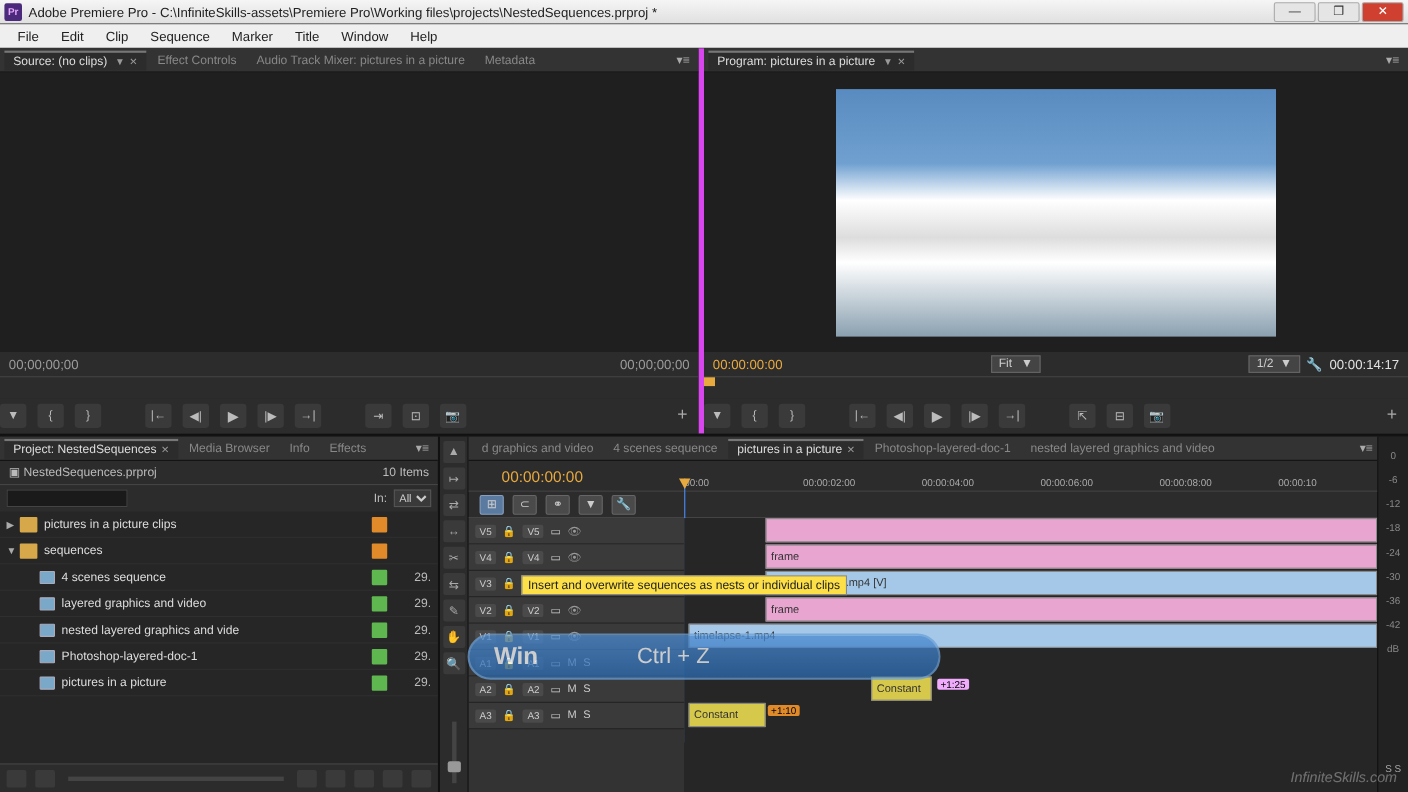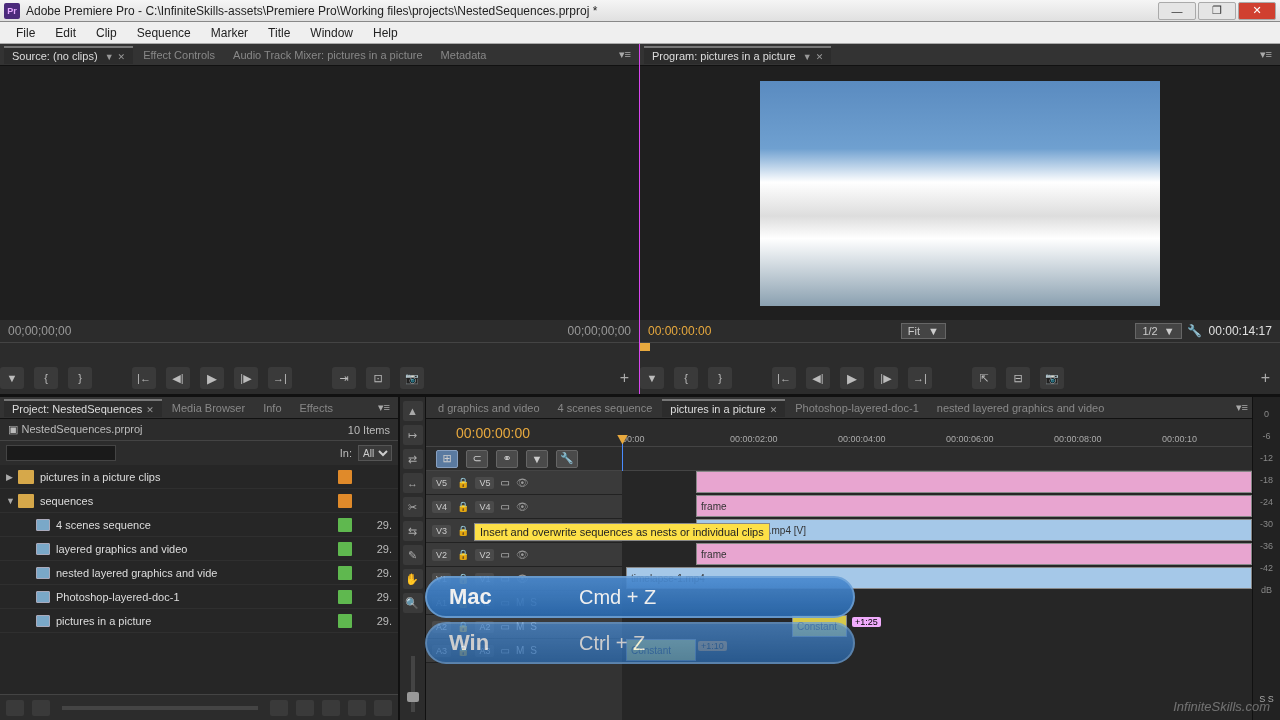--- a/index.html
+++ b/index.html
@@ -23,21 +23,21 @@
 
 .upper { height: 352px; display: flex; border-bottom: 2px solid #111; }
 .panel { display: flex; flex-direction: column; background: #2c2c2c; }
 .tabs { height: 22px; background: #333; display: flex; align-items: center; padding: 0 4px; font-size: 11px; color: #888; border-bottom: 1px solid #111; }
 .tab { padding: 2px 8px; margin-right: 2px; cursor: default; white-space: nowrap; }
 .tab.active { background: #2c2c2c; color: #ddd; border-top: 2px solid #777; }
 .tab .x { margin-left: 4px; color: #999; font-size: 9px; }
 .tab-spacer { flex: 1; }
 .tab-menu { color: #aaa; font-size: 11px; padding: 0 4px; }
 
-.source-panel { width: 640px; border-right: 1px solid #d946ef; }
+.source-panel { width: 640px; border-right: 5px solid #d946ef; }
 .program-panel { flex: 1; }
 .monitor-area { flex: 1; background: #1f1f1f; display: flex; align-items: center; justify-content: center; position: relative; }
 .cloud-preview { width: 400px; height: 225px; background: linear-gradient(180deg,#5a8bc0 0%,#6fa0d0 30%,#fff 45%,#ddd 60%,#fff 70%,#8aa0b0 100%); position: relative; }
 
 .monitor-footer { height: 22px; display: flex; align-items: center; justify-content: space-between; padding: 0 8px; font-size: 12px; background: #2c2c2c; }
 .tc { color: #9a9a9a; text-align: center; }
 .tc.gold { color: #e8a93e; }
 .tc.white { color: #e0e0e0; }
 .fit-ctrl { display: flex; gap: 6px; align-items: center; }
 .fit-box { background: #444; border: 1px solid #666; padding: 0 6px; font-size: 11px; color: #ccc; height: 16px; display: flex; align-items: center; }
@@ -466,23 +466,19 @@
           <div>dB</div>
         <div class="bot">S S</div>
       </div>
     </div>
   </div>
 </div>
 
 <div class="tooltip">Insert and overwrite sequences as nests or individual clips</div>
 
 <div class="shortcut-overlay">
-  <div class="sc-pill">
-      <span class="sc-os">Mac</span>
-      <span class="sc-key">Cmd + Z</span>
-    </div>
   <div class="sc-pill dim">
       <span class="sc-os">Win</span>
       <span class="sc-key">Ctrl + Z</span>
     </div>
 </div>
 
 <div class="watermark">InfiniteSkills.com</div>
 
 </body></html>

